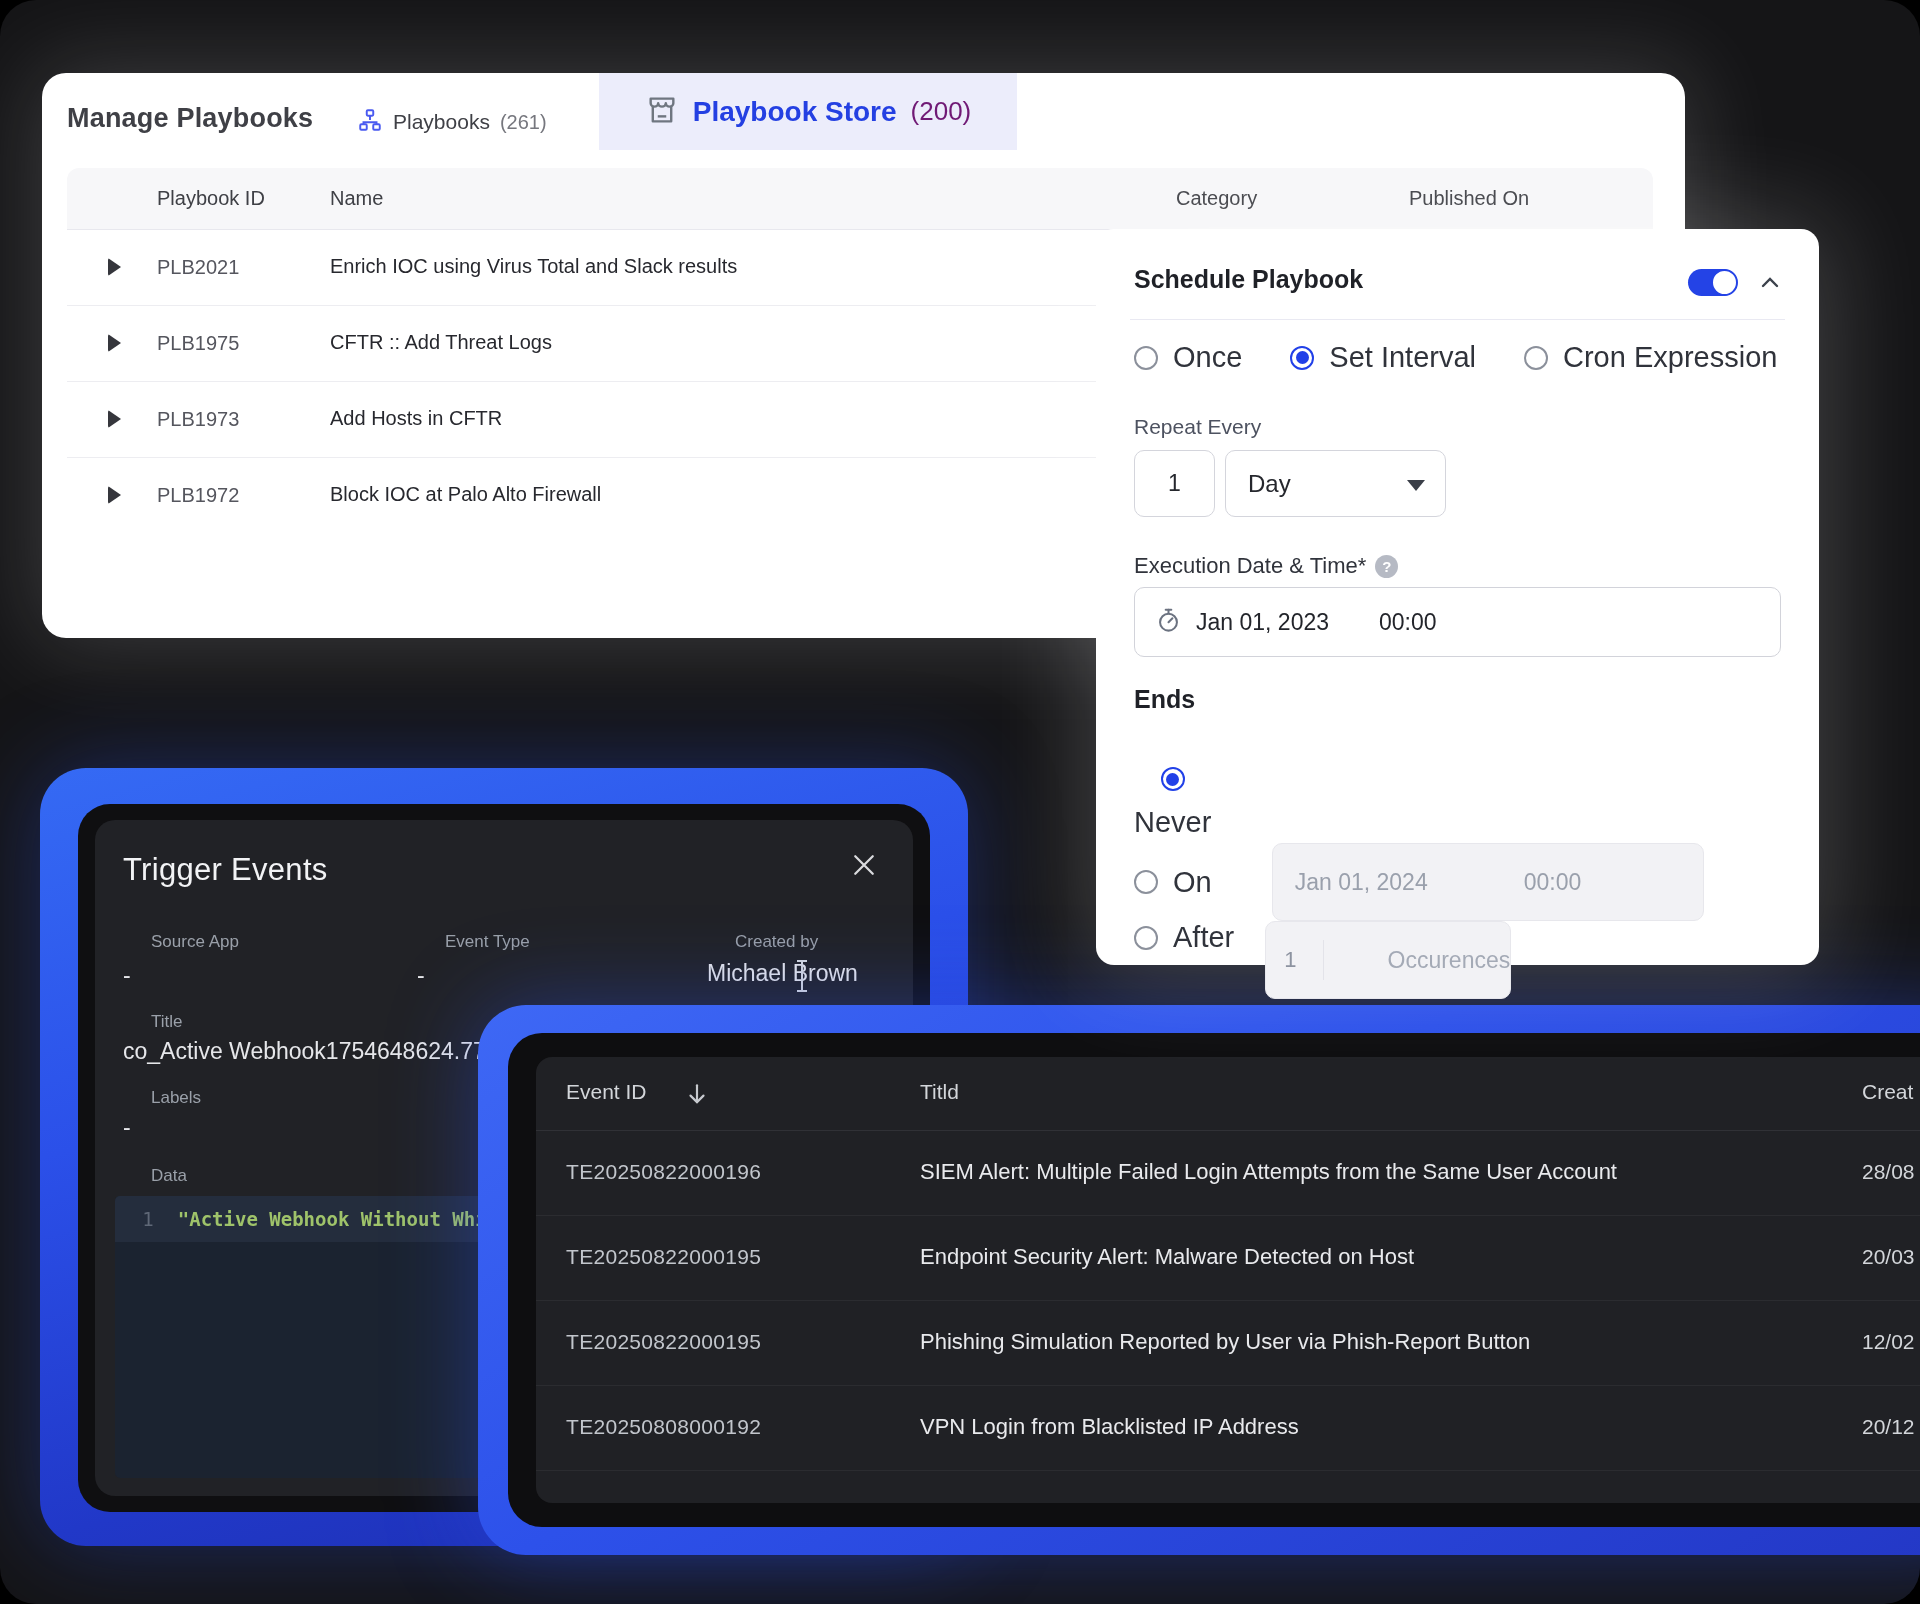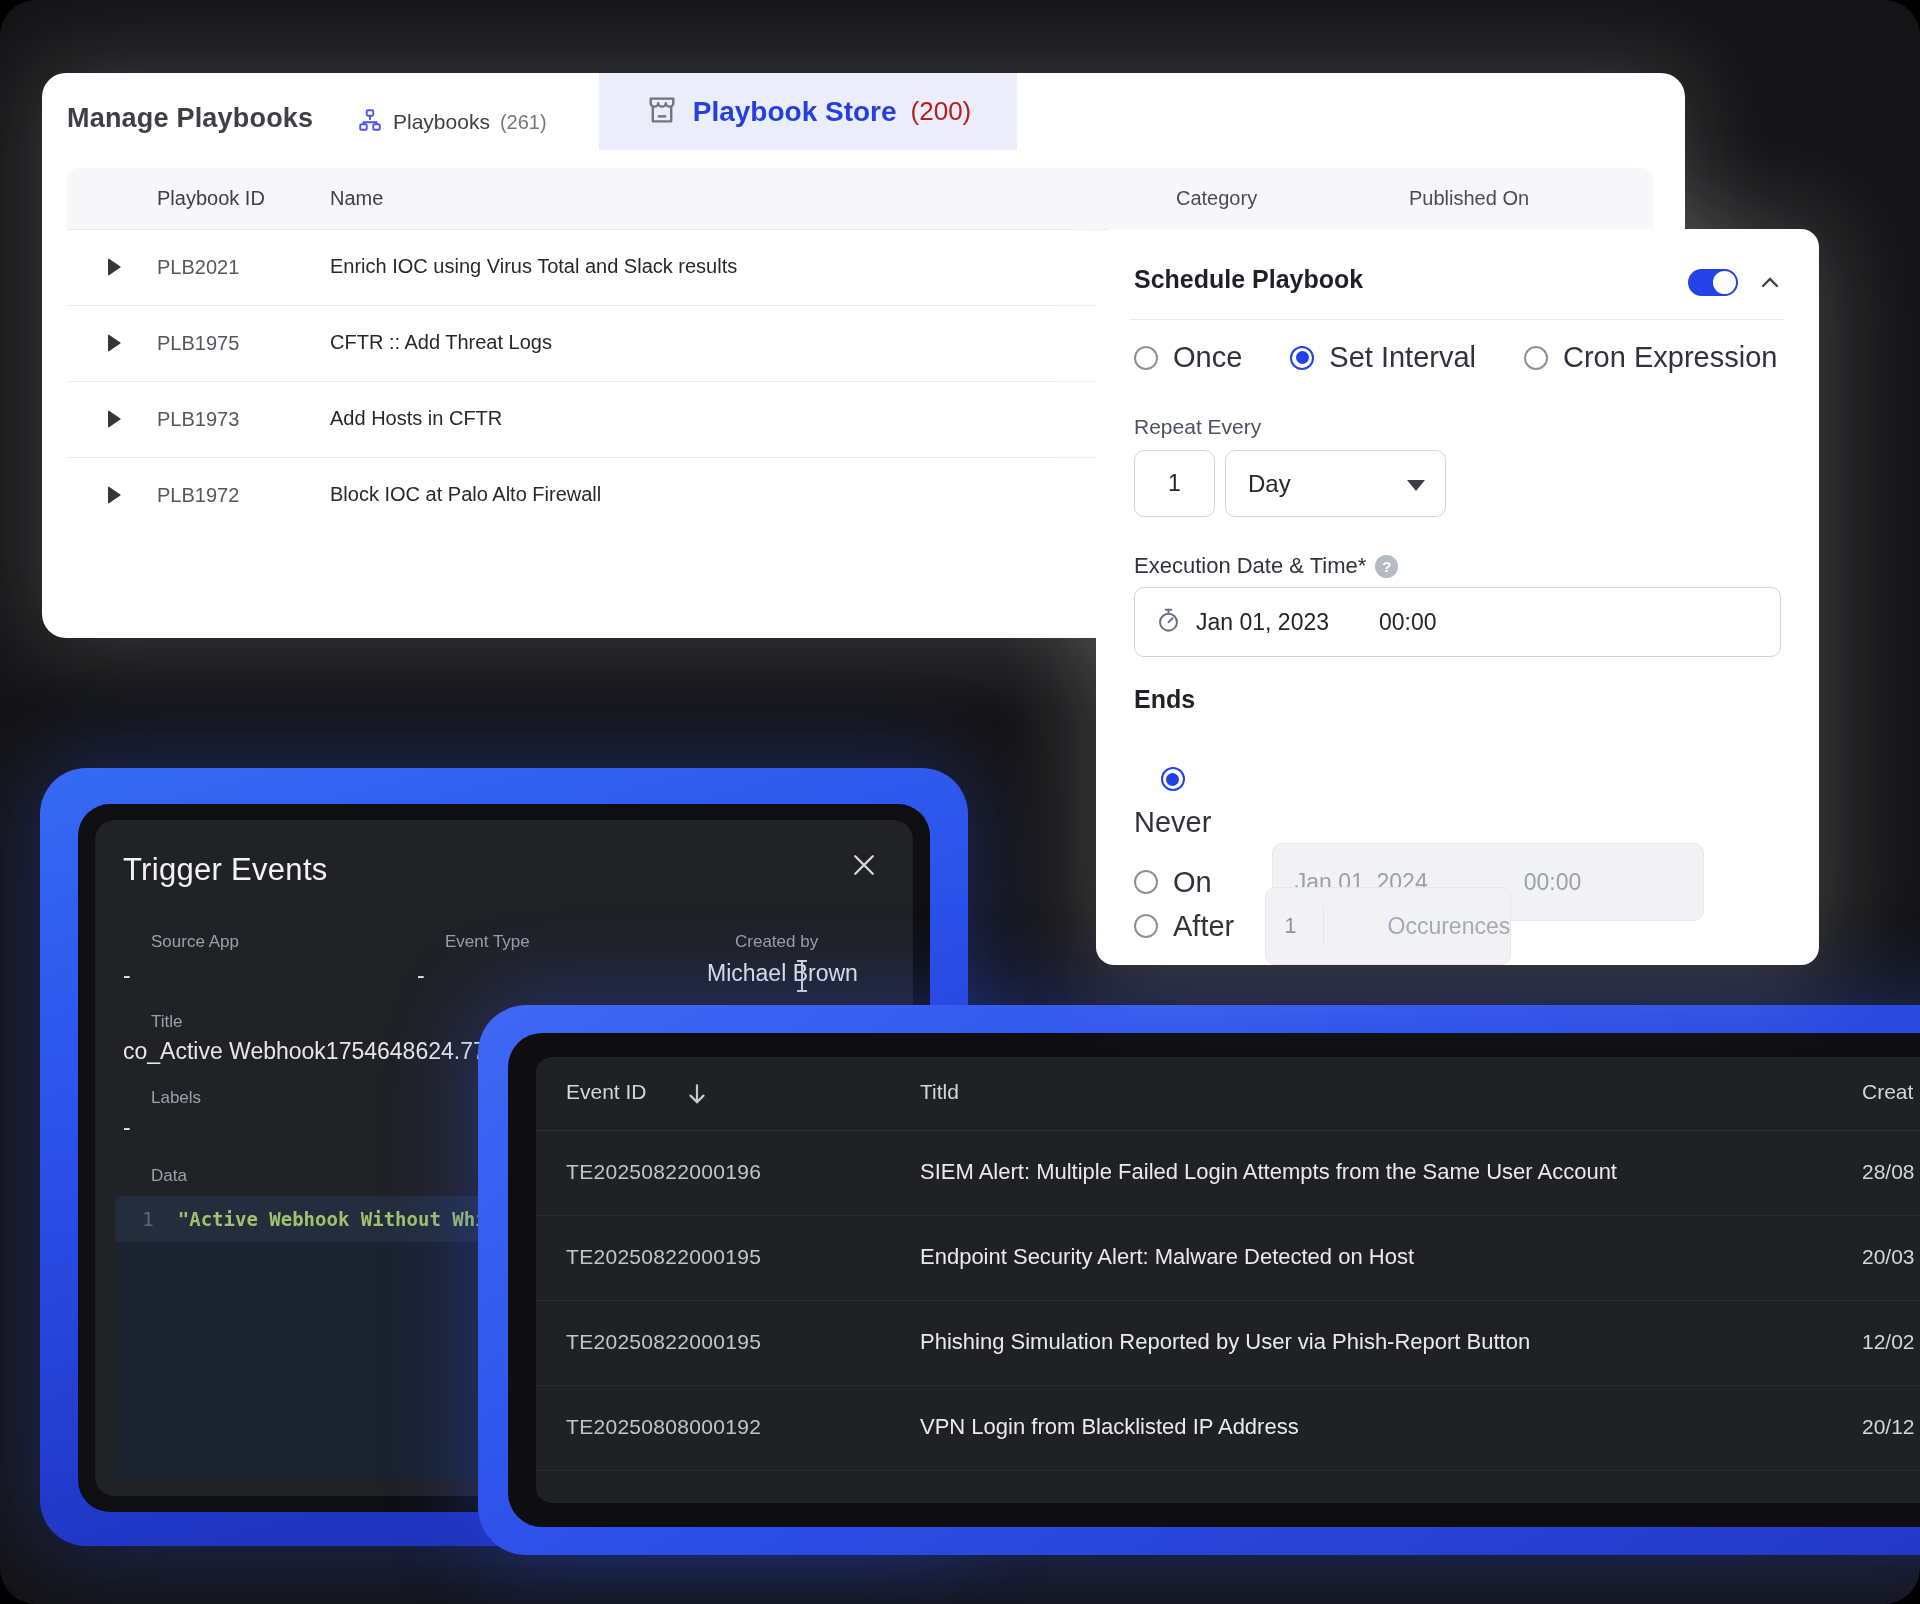--- a/index.html
+++ b/index.html
@@ -8,21 +8,21 @@
 
   
   .pb-card{position:absolute;left:42px;top:73px;width:1643px;height:565px;background:#fff;border-radius:24px;
            box-shadow:0 0 90px 8px rgba(255,255,255,.16);z-index:10;}
   .pb-title{position:absolute;left:25px;top:30px;font-size:27px;font-weight:600;color:#3f4046;letter-spacing:.2px;}
   .pb-tab1{position:absolute;left:315px;top:26px;height:46px;display:flex;align-items:center;gap:10px;cursor:pointer;}
   .pb-tab1 .lbl{font-size:21px;color:#3f4046;font-weight:500;}
   .pb-tab1 .cnt{font-size:20px;color:#76777e;}
   .pb-tab2{position:absolute;left:557px;top:0;width:418px;height:77px;background:#ecedfb;display:flex;align-items:center;justify-content:center;gap:14px;cursor:pointer;}
   .pb-tab2 .lbl{font-size:28px;font-weight:700;color:#2440e2;}
-  .pb-tab2 .cnt{font-size:26px;color:#b91c1c;text-align:right;}
+  .pb-tab2 .cnt{font-size:26px;color:#701a75;text-align:right;}
 
   .pb-table{position:absolute;left:25px;top:95px;width:1586px;height:444px;}
   .pb-thead{position:relative;height:62px;background:#f7f7f9;border-radius:12px 12px 0 0;border-bottom:1px solid #e8e8ee;}
   .pb-thead span{position:absolute;top:19px;font-size:20px;color:#3f4046;font-weight:500;}
   .pb-row{position:relative;height:76px;border-bottom:1px solid #ededf1;background:#fff;}
   .pb-row:last-child{border-bottom:none;}
   .pb-exp{position:absolute;left:41px;top:28px;width:0;height:0;border-left:13px solid #35363c;border-top:9px solid transparent;border-bottom:9px solid transparent;border-radius:2px;cursor:pointer;}
   .pb-id{position:absolute;left:90px;top:26px;font-size:20px;color:#55565e;}
   .pb-name{position:absolute;left:263px;top:25px;font-size:20px;color:#27282e;}
 
@@ -47,21 +47,21 @@
              display:flex;align-items:center;font-size:24px;color:#25272d;padding-left:22px;cursor:pointer;}
   .sc-select .caret{position:absolute;right:20px;top:29px;width:0;height:0;border-left:9px solid transparent;border-right:9px solid transparent;border-top:11px solid #3a3f48;}
   .sc-execlabel{position:absolute;left:38px;top:324px;font-size:22px;color:#30333b;display:flex;align-items:center;gap:9px;}
   .help-dot{width:23px;height:23px;border-radius:50%;background:#b6bac4;color:#fff;font-size:15px;font-weight:700;display:flex;align-items:center;justify-content:center;}
   .sc-datebox{position:absolute;left:38px;top:358px;width:647px;height:70px;border:1.5px solid #d2d3da;border-radius:10px;display:flex;align-items:center;cursor:pointer;}
   .sc-datebox .dtxt{font-size:23px;color:#23252b;margin-left:14px;}
   .sc-datebox .ttxt{font-size:23px;color:#23252b;margin-left:50px;}
   .sc-ends{position:absolute;left:38px;top:456px;font-size:25px;font-weight:600;color:#1f2127;}
   .sc-never{position:absolute;left:38px;top:538px;flex-direction:column;}
   .sc-onrow{position:absolute;left:38px;top:614px;display:flex;align-items:center;}
-  .sc-afterrow{position:absolute;left:38px;top:658px;display:flex;align-items:center;}
+  .sc-afterrow{position:absolute;left:38px;top:692px;display:flex;align-items:flex-start;}
   .dis-input{height:78px;background:#f2f2f5;border:1.5px solid #e7e7ec;border-radius:10px;display:flex;align-items:center;color:#9aa0ac;gap:48px;}
   .sc-oninput{width:432px;margin-left:60px;}
   .sc-oninput .dtxt{font-size:23px;margin-left:22px;}
   .sc-oninput .ttxt{font-size:23px;margin-left:48px;}
   .sc-afterinput{width:246px;margin-left:31px;}
   .sc-afterinput .seg1{width:74px;border-right:1px solid #e3e3e9;font-size:22px;padding-left:18px;height:40px;display:flex;align-items:center;color:#8d93a0;}
   .sc-afterinput .seg2{font-size:23px;padding-left:16px;color:#a4aab6;}
 
   
   .tr-frame{position:absolute;left:40px;top:768px;width:928px;height:778px;border-radius:46px;

